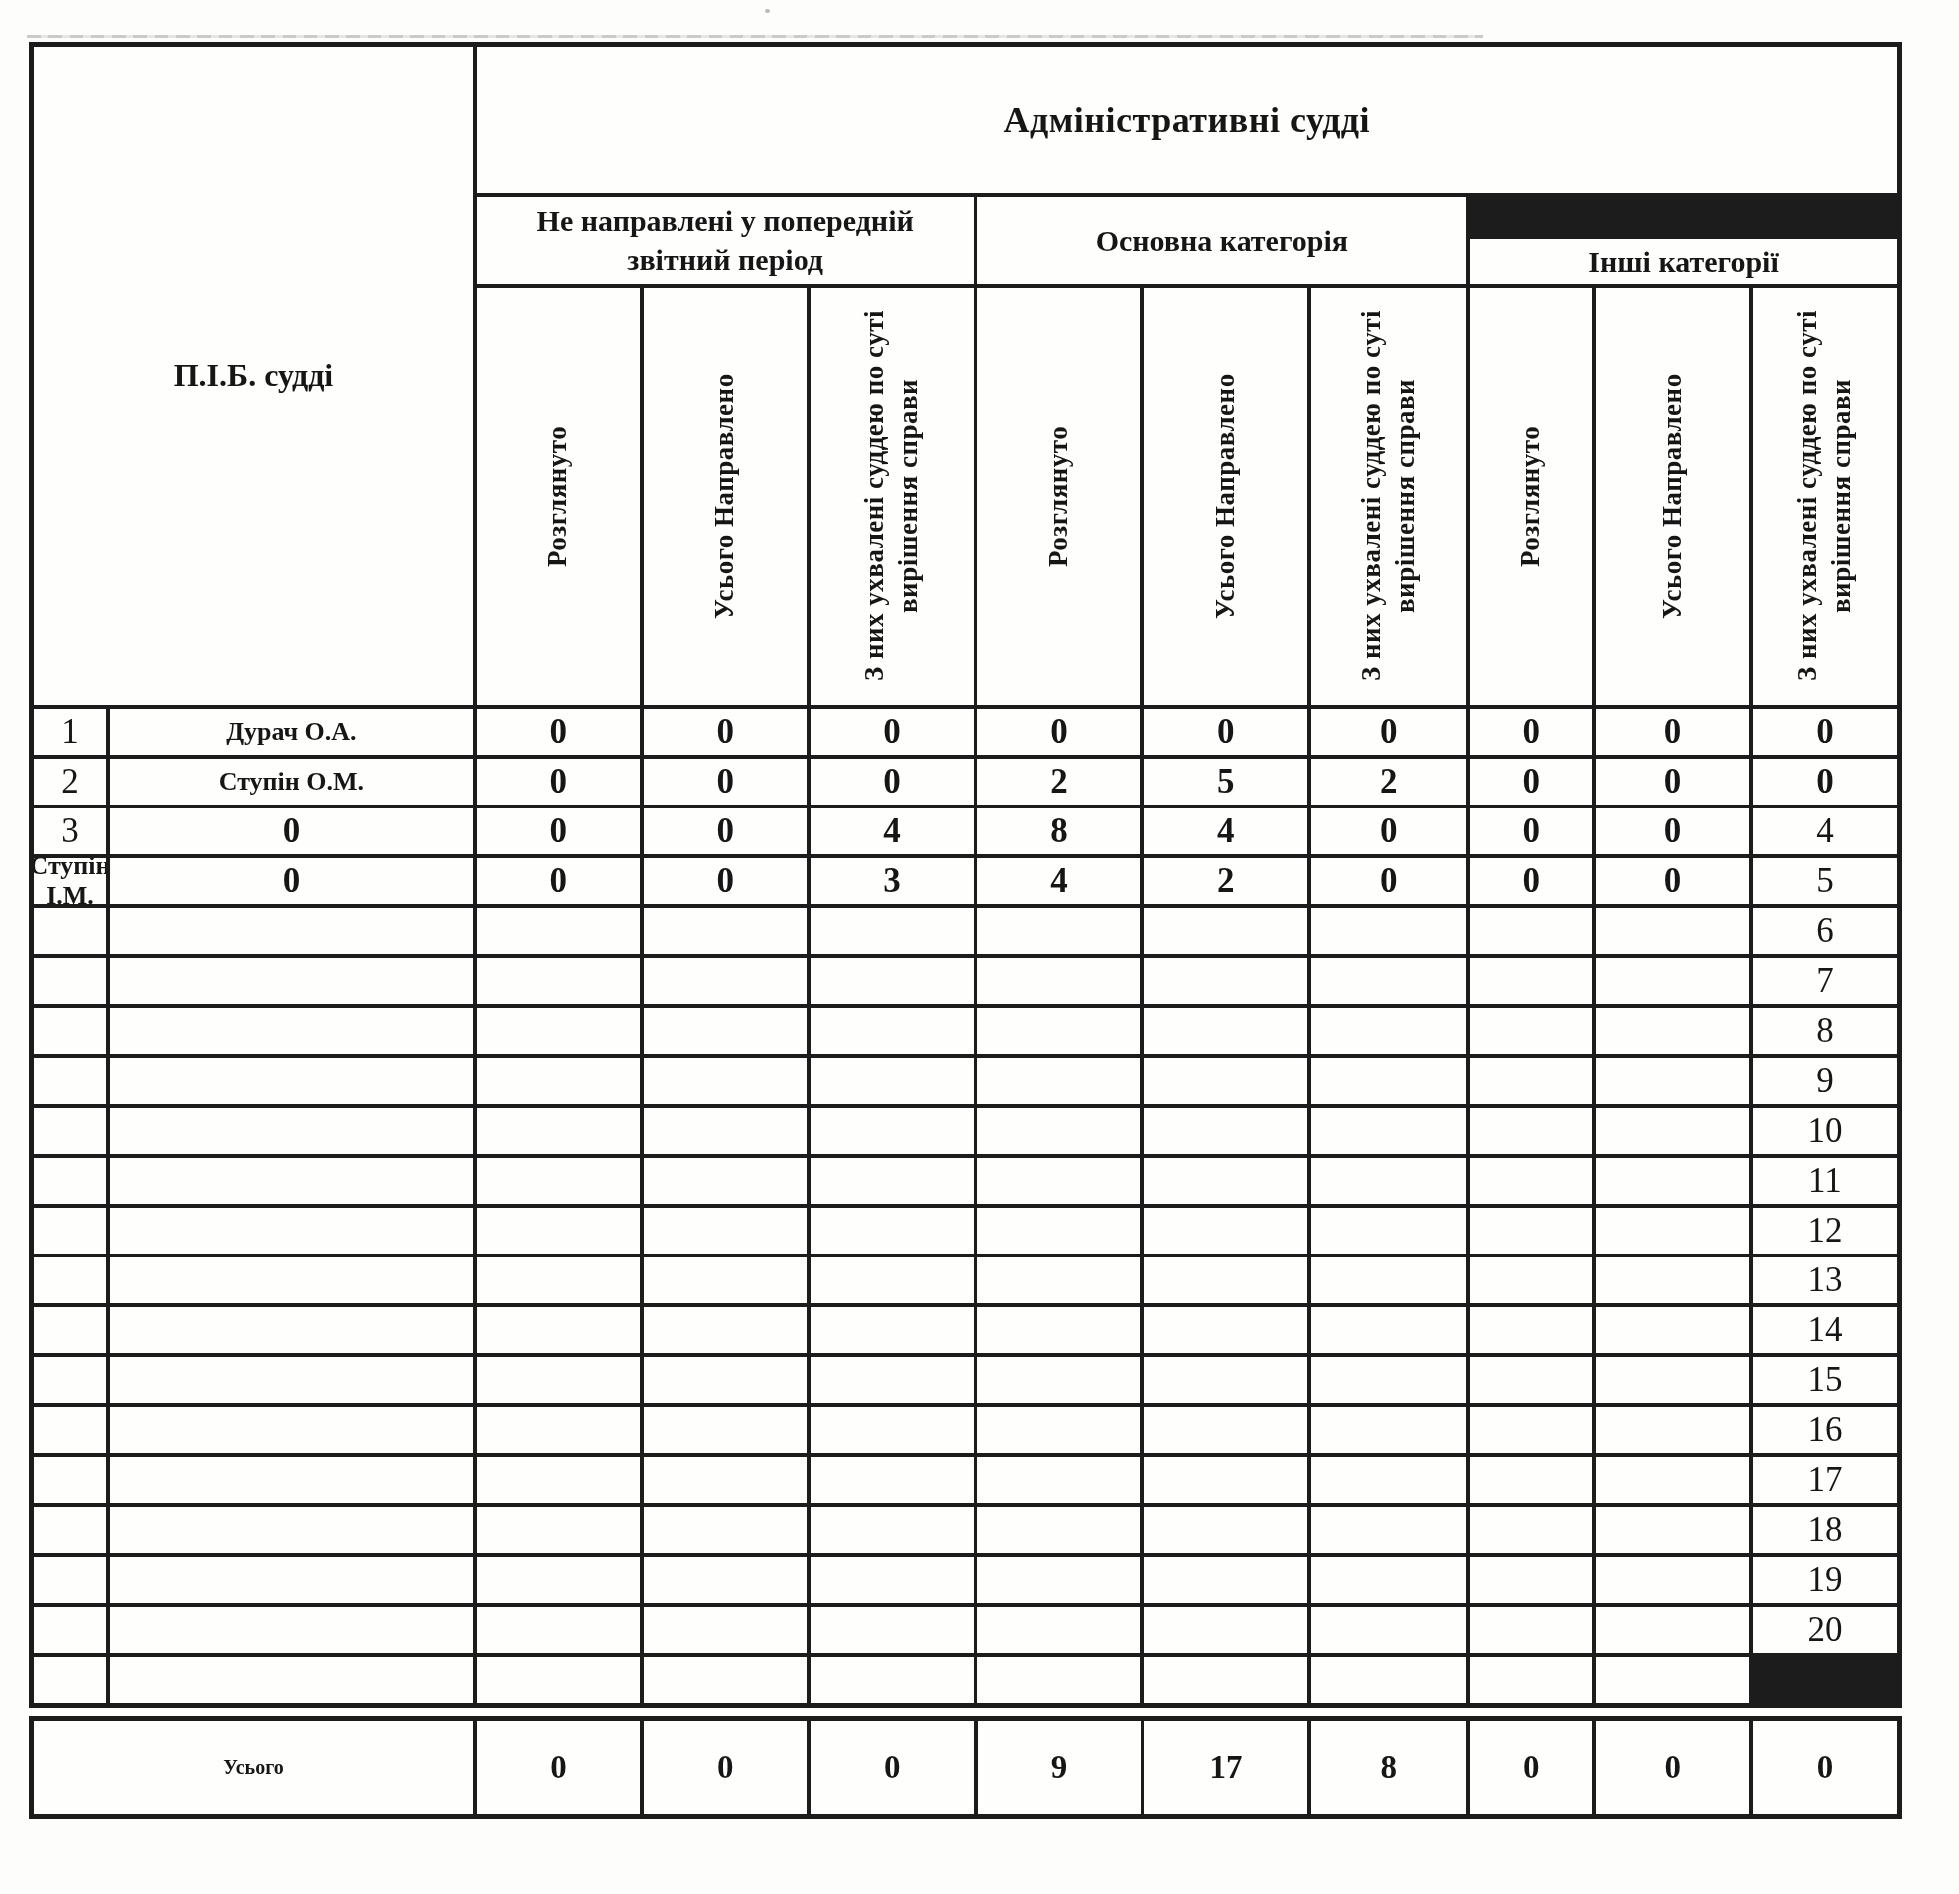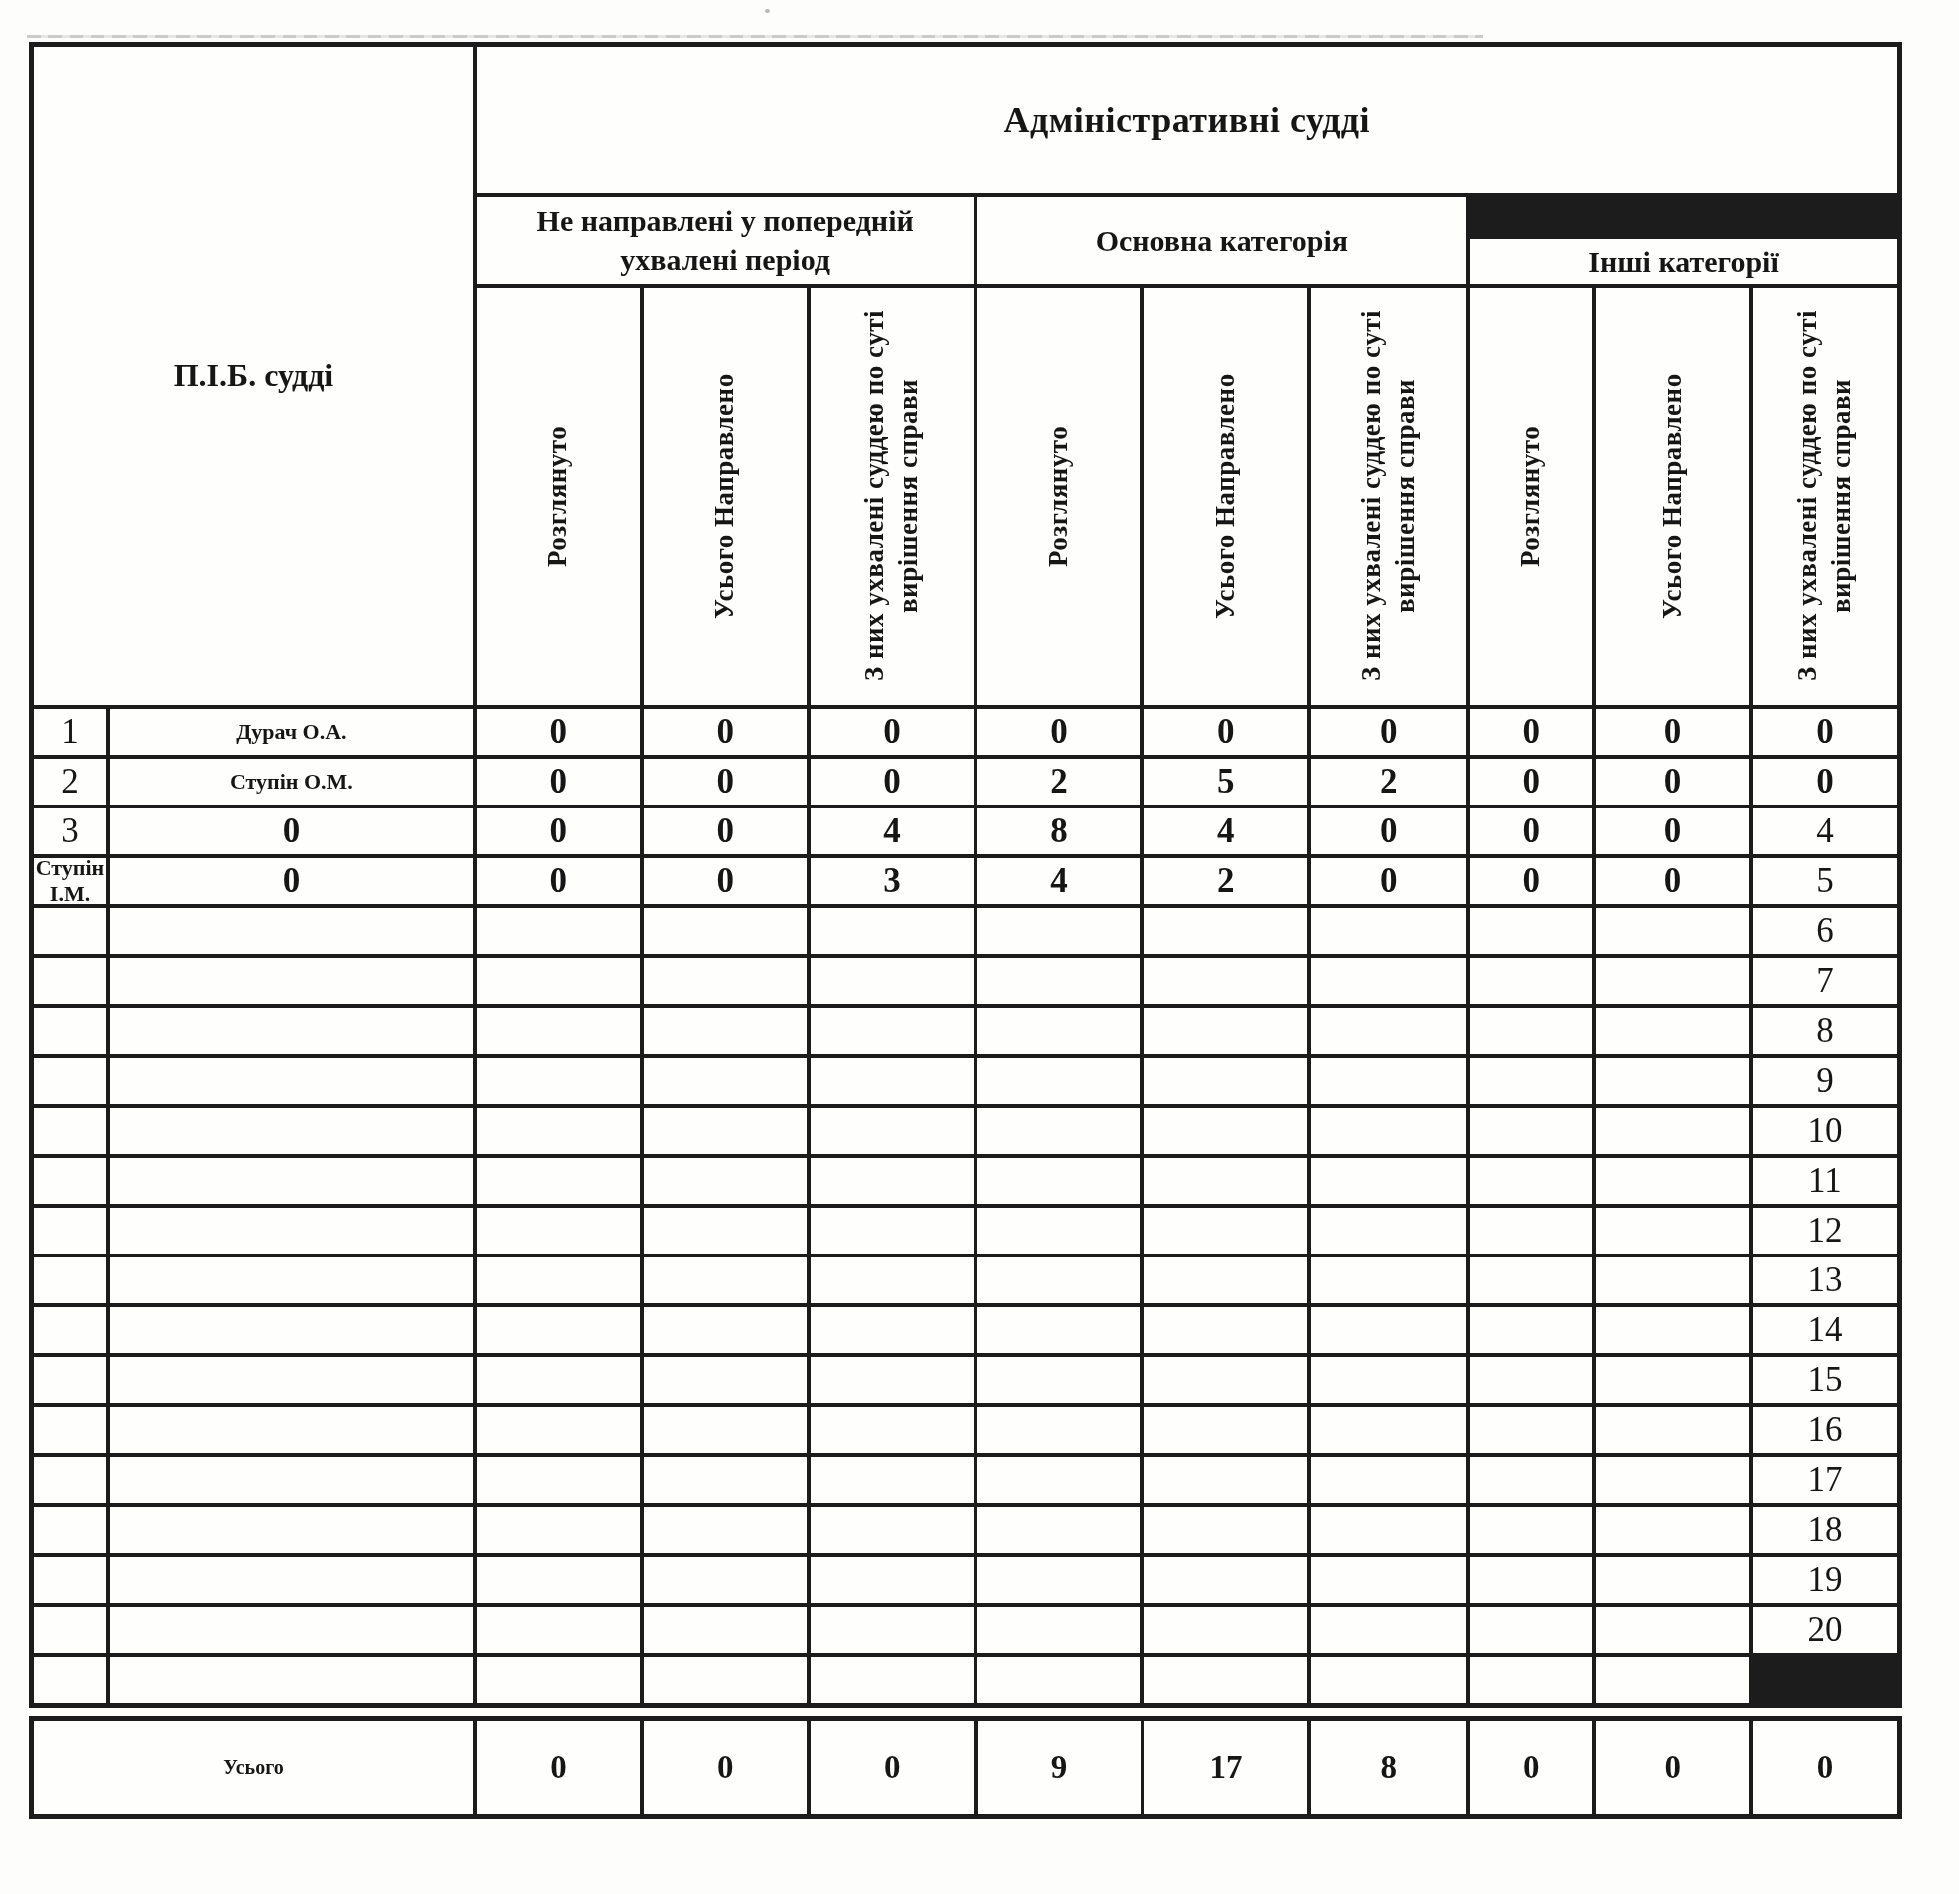--- a/index.html
+++ b/index.html
@@ -53,40 +53,40 @@
   .rot-cell{grid-row:3;}
   .rot{
     writing-mode:vertical-rl;
     transform:rotate(180deg);
     height:400px;
     font-weight:bold;font-size:27px;line-height:1.25;
     text-align:center;
     letter-spacing:0.5px;
   }
   .num{font-size:35px;font-weight:normal;}
-  .name{font-weight:bold;font-size:22px;}
+  .name{font-weight:bold;font-size:26px;}
   .val{font-weight:bold;font-size:35px;}
   .total-label{font-weight:bold;font-size:20px;}
   .total-val{font-weight:bold;font-size:33px;}
 </style>
 </head>
 <body>
 
 <div class="page">
   <div class="scan-edge"></div>
   <div class="speck-a"></div>
   <div class="speck-b"></div>
 
   <div class="tables">
 
     <div class="grid main" id="main-grid">
       <div class="cell corner">П.І.Б. судді</div>
       <div class="cell title">Адміністративні судді</div>
 
-      <div class="cell group g1">Не направлені у попередній ухвалені період</div>
+      <div class="cell group g1">Не направлені у попередній звітний період</div>
       <div class="cell group g2">Основна категорія</div>
       <div class="cell group g3">Інші категорії</div>
 
       <div class="cell rot-cell">
           <div class="rot">Розглянуто</div>
         </div>
       <div class="cell rot-cell">
           <div class="rot">Усього Направлено</div>
         </div>
       <div class="cell rot-cell">

